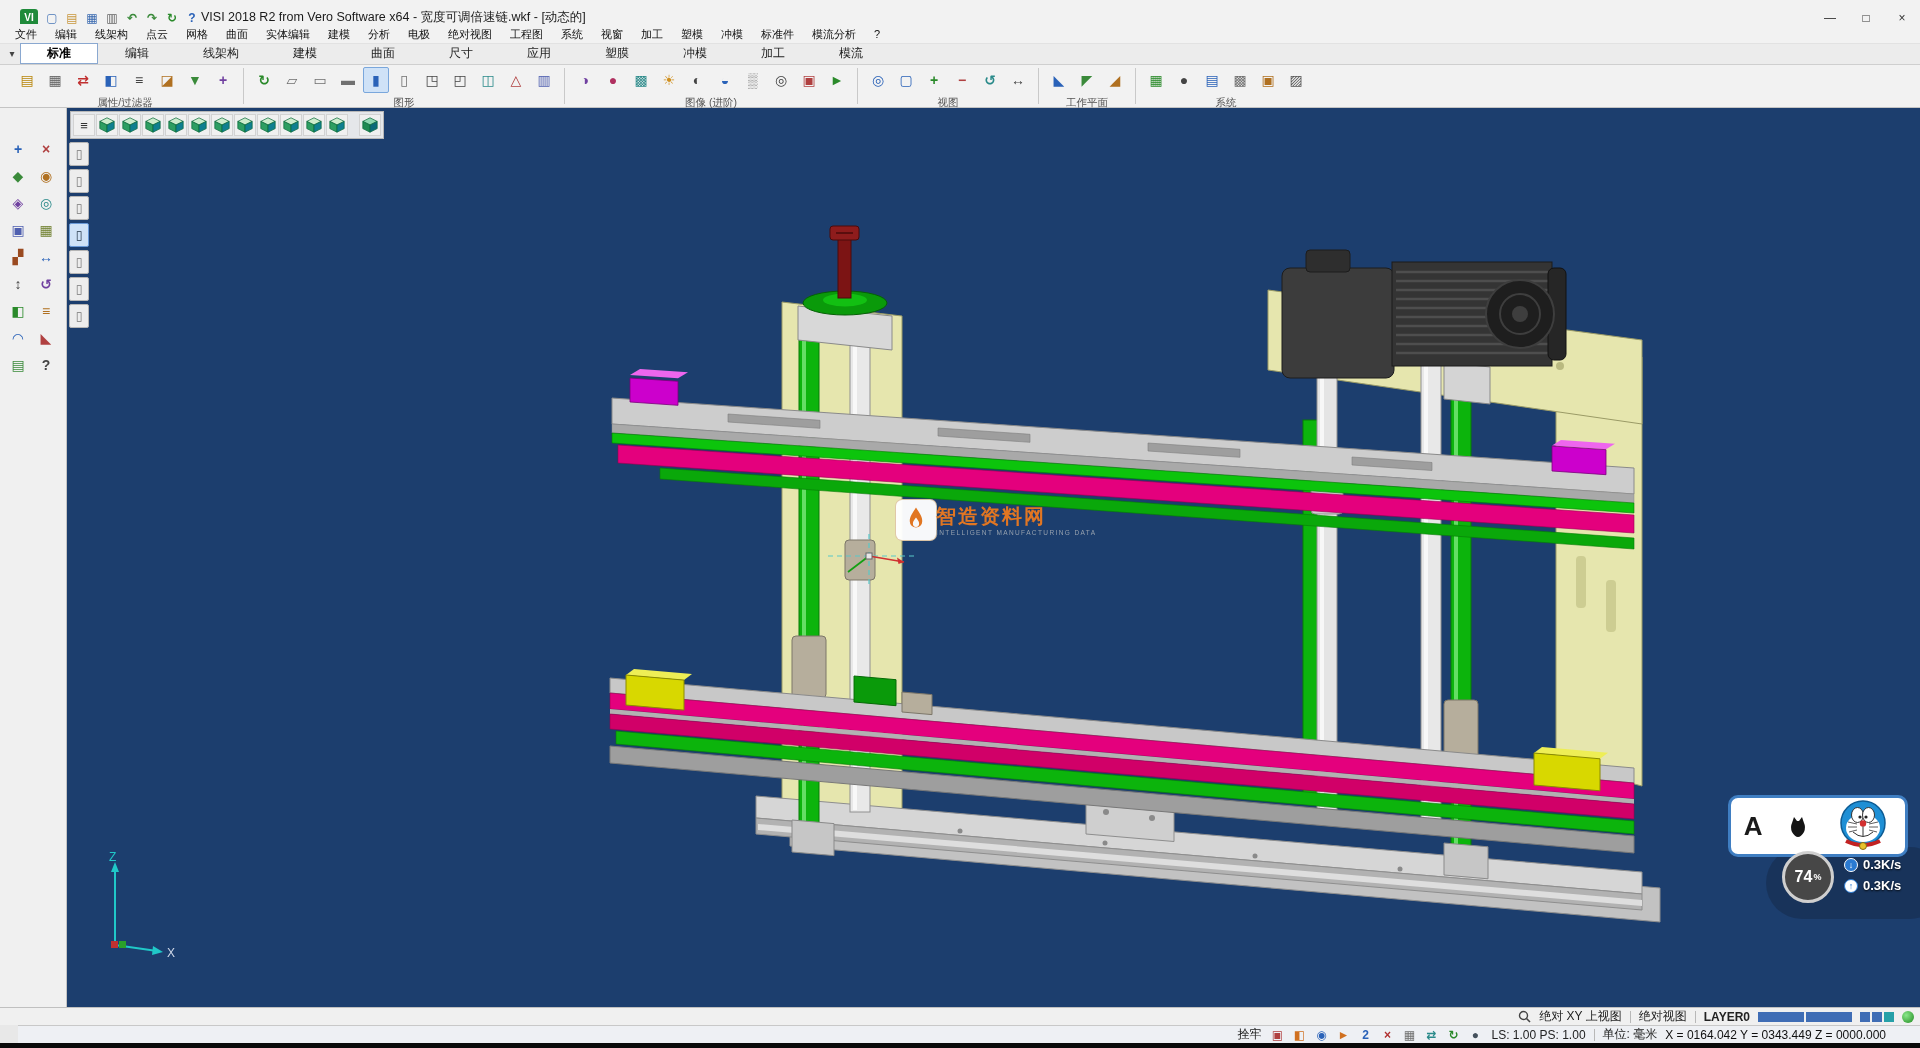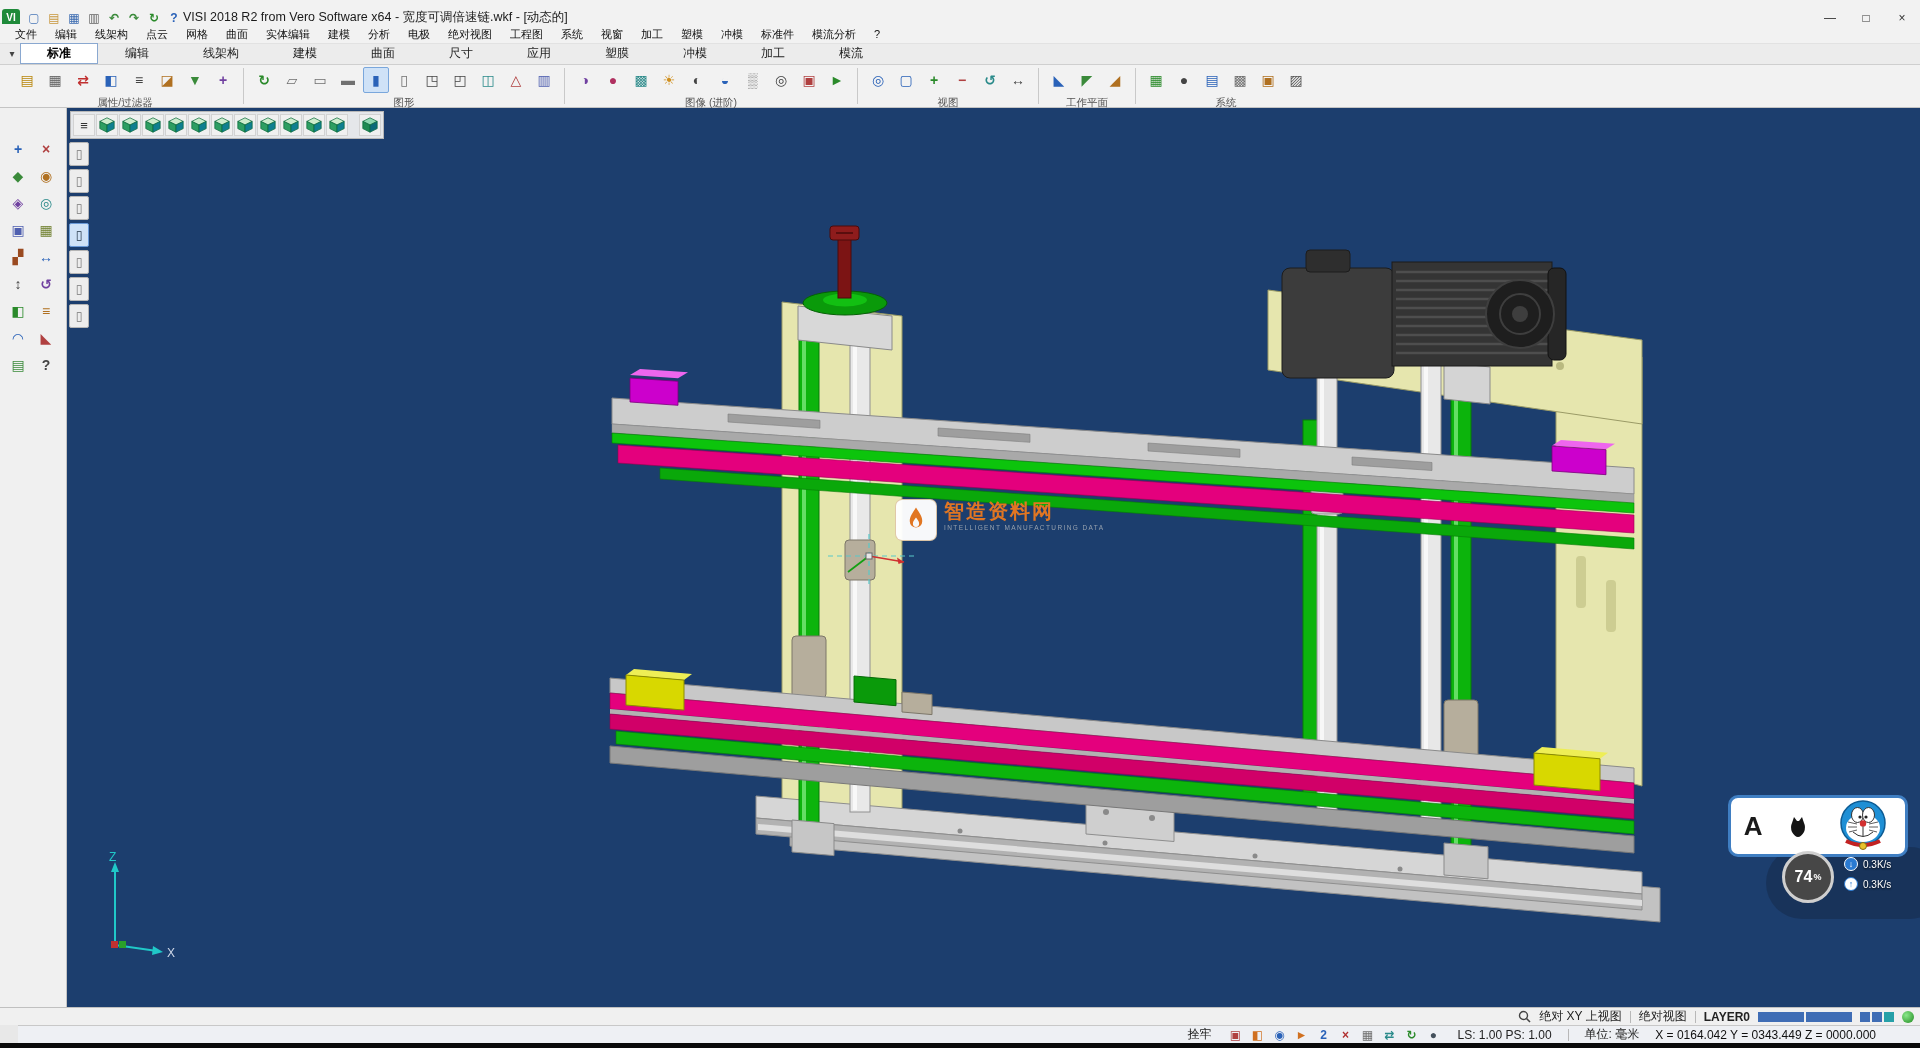--- a/index.html
+++ b/index.html
@@ -1,20 +1,20 @@
 <!DOCTYPE html>
 <html><head>
 <meta charset="utf-8">
 <style>
   html,body{margin:0;padding:0}
   body{width:1920px;height:1048px;position:relative;overflow:hidden;background:#e8e8e8;
        font-family:"Liberation Sans","DejaVu Sans",sans-serif;color:#222}
   
   .titlebar{position:absolute;top:0;left:0;right:0;height:36px;background:#f2f2f2;border-bottom:1px solid #d8d8d8;
-            display:flex;align-items:center;padding-left:2px;box-sizing:border-box}
+            display:flex;align-items:center;padding-left:20px;box-sizing:border-box}
   .logo{width:18px;height:18px;background:#1f8a3a;color:#fff;font-size:10px;font-weight:bold;border-radius:3px;
         display:flex;align-items:center;justify-content:center;margin-right:5px}
   .qicons{display:flex;gap:2px}
   .qicon{width:18px;height:18px;font-size:12px;line-height:18px;text-align:center;font-weight:bold}
   .title{flex:1;text-align:left;font-size:12.5px;color:#1a1a1a;white-space:nowrap;overflow:hidden}
   .wcontrols{display:flex}
   .wbtn{width:36px;height:23px;display:flex;align-items:center;justify-content:center;font-size:12px;color:#333}
   
   .menubar{position:absolute;top:24px;left:0;right:0;height:20px;background:#f2f2f2;border-bottom:1px solid #e2e2e2;
            display:flex;align-items:center;padding-left:6px;box-sizing:border-box}
@@ -45,21 +45,21 @@
   .cubebar{position:absolute;top:3px;left:3px;display:flex;align-items:center;gap:1px;
            background:rgba(240,240,240,.95);border:1px solid #b8b8b8;padding:2px}
   .cube,.cube-menu{width:22px;height:22px;display:flex;align-items:center;justify-content:center;
         background:#f0f0f0;border:1px solid #d2d2d2;box-sizing:border-box;font-size:13px;color:#333;font-weight:bold}
   .cube.extra{margin-left:10px}
   .floatcol{position:absolute;top:34px;left:2px;display:flex;flex-direction:column;gap:3px}
   .fbtn{width:20px;height:24px;background:#ededed;border:1px solid #b5b5b5;border-radius:2px;font-size:12px;color:#777;
         display:flex;align-items:center;justify-content:center;box-sizing:border-box}
   .fbtn.active{background:#cfe2f7;border-color:#6a9ad8;color:#234}
   
-  .watermark{position:absolute;left:829px;top:392px;display:flex;align-items:flex-start;gap:8px;opacity:.97}
+  .watermark{position:absolute;left:829px;top:392px;display:flex;align-items:center;gap:0;opacity:.97}
   .wm-logo{width:40px;height:40px;background:#fff;border-radius:6px;display:flex;align-items:center;justify-content:center;
            box-shadow:0 0 0 1px #e0c8a8}
   .wm-t1{font-size:20px;font-weight:bold;color:#e87820;letter-spacing:2px;line-height:22px}
   .wm-t2{font-size:6.5px;color:#9aa4b0;letter-spacing:1.4px;margin-top:2px}
   
   .axes{position:absolute;left:28px;top:742px}
   
   .pet{position:absolute;left:1661px;top:687px;width:250px;height:230px}
   .pet-back{position:absolute;left:38px;top:52px;width:180px;height:72px;background:rgba(15,25,45,.30);border-radius:36px}
   .pet-box{position:absolute;left:0;top:0;width:180px;height:62px;background:#fff;border:3px solid #3f7ec2;border-radius:10px;
@@ -67,33 +67,33 @@
   .pet-a{font-size:26px;font-weight:bold;color:#1a1a1a}
   .pct{position:absolute;left:54px;top:56px;width:52px;height:52px;border-radius:50%;background:#474747;border:3px solid #cfcfcf;
        color:#fff;display:flex;align-items:center;justify-content:center;font-size:16px;font-weight:bold;box-sizing:border-box}
   .pct i{font-style:normal;font-size:9px;margin-left:1px}
   .speeds{position:absolute;left:116px;top:62px;display:flex;flex-direction:column;gap:6px}
   .speed{display:flex;align-items:center;gap:5px}
   .dot{width:14px;height:14px;border-radius:50%;display:flex;align-items:center;justify-content:center;
        font-size:9px;font-weight:bold;box-sizing:border-box}
   .dot.down{background:#2a7ad2;color:#fff;border:1px solid #fff}
   .dot.up{background:#fff;color:#2a7ad2;border:1px solid #2a7ad2}
-  .speed .txt{color:#fff;font-size:10px;font-weight:normal;text-shadow:0 1px 2px rgba(0,0,0,.85)}
+  .speed .txt{color:#fff;font-size:13px;font-weight:bold;text-shadow:0 1px 2px rgba(0,0,0,.85)}
   
   .status1{position:absolute;left:0;right:0;bottom:23px;height:18px;background:#f0f0f0;border-top:1px solid #c0c0c0;
            display:flex;align-items:center;justify-content:flex-end;gap:8px;padding-right:6px;font-size:12px;box-sizing:border-box}
   .ssep{width:1px;height:12px;background:#b8b8b8}
   .layer{font-weight:bold}
   .lbar{display:flex;gap:2px}
   .lbar i{width:46px;height:10px;display:block}
   .minisq{display:flex;gap:2px}
   .minisq i{width:10px;height:10px;display:block}
   .gdot{width:12px;height:12px;border-radius:50%;background:radial-gradient(circle at 35% 35%,#8ae88a,#1f8a1f)}
   .status2{position:absolute;left:18px;right:0;bottom:5px;height:18px;background:#eef0f4;border-top:1px solid #c8c8c8;
-           display:flex;align-items:center;justify-content:flex-end;gap:16px;padding-right:44px;font-size:12px;box-sizing:border-box}
+           display:flex;align-items:center;justify-content:flex-end;gap:8px;padding-right:34px;font-size:12px;box-sizing:border-box}
   .sicons{display:flex;gap:6px}
   .sicon{width:16px;text-align:center;font-size:12px;font-weight:bold;line-height:16px}
   .coords{color:#101010}
   .blackbar{position:absolute;left:0;right:0;bottom:0;height:5px;background:#0a0a0a}
 </style>
 </head>
 <body>
 
 <div class="titlebar">
   <div class="logo">VI</div>

